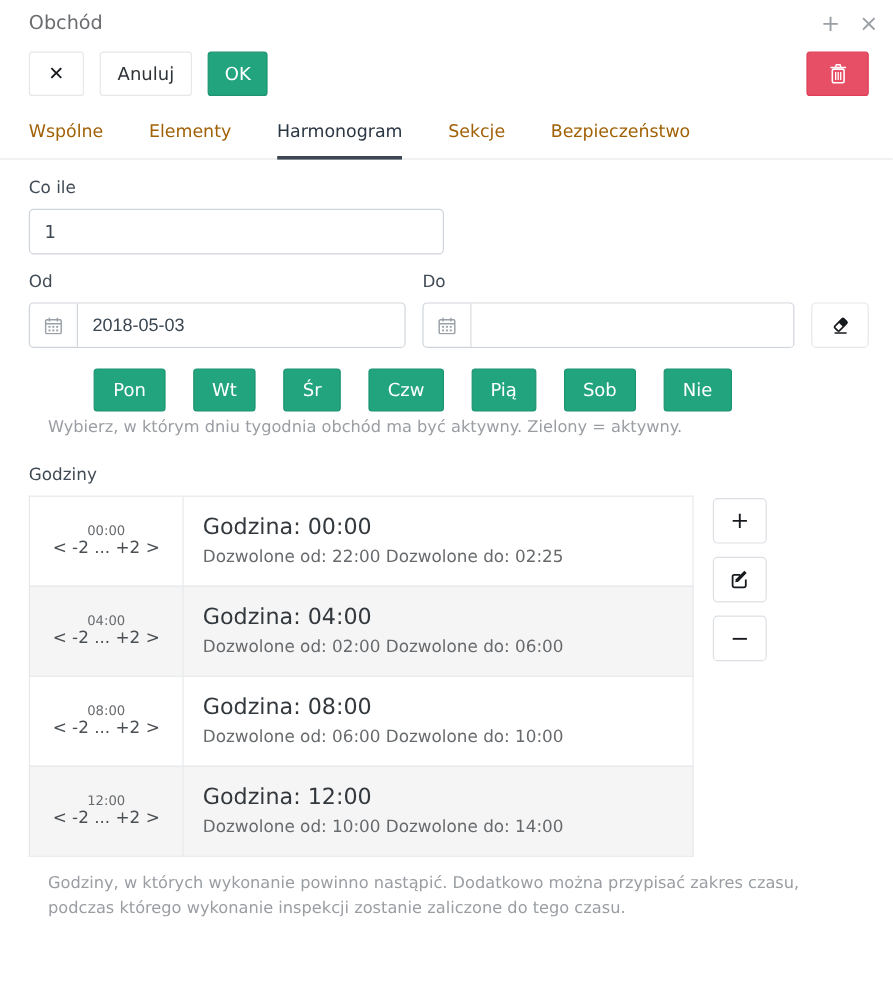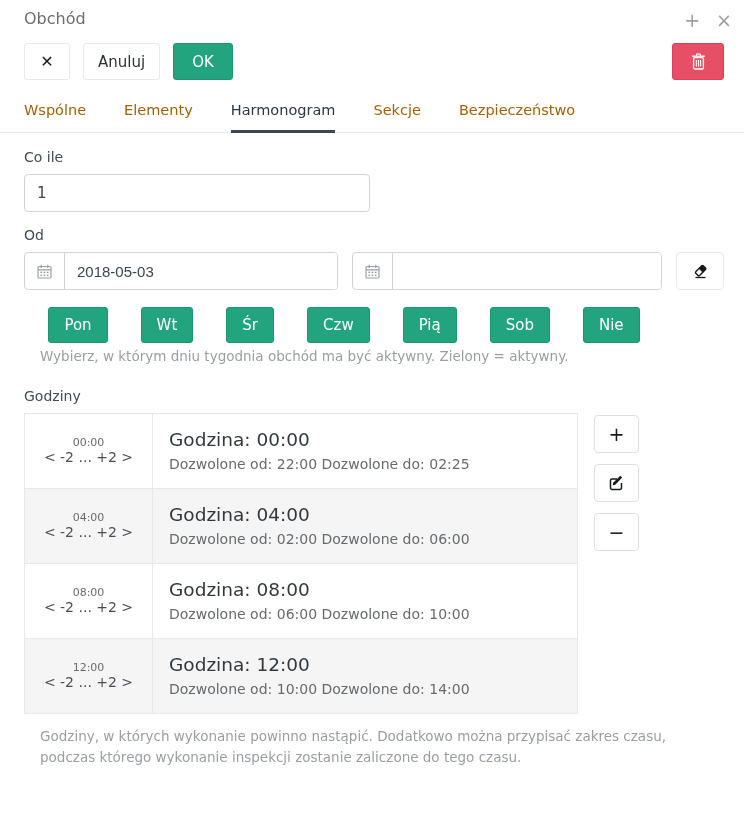--- a/index.html
+++ b/index.html
@@ -17,21 +17,21 @@
   .win-title{font-size:16px;color:#6a6c6f}
   .win-icons{display:flex;gap:16px;color:#9aa0a6;font-size:19px;line-height:1;padding-top:2px}
   .win-icons span{cursor:pointer}
 
   
   .toolbar{display:flex;align-items:center;gap:13px;padding:13px 20px 0 24px}
   .btn{display:inline-flex;align-items:center;justify-content:center;height:37px;border-radius:3px;
     font-family:inherit;font-size:15px;cursor:pointer;border:1px solid var(--border-light);
     background:#fff;color:#2e3338;padding:0 14px}
   .btn-x{width:46px;font-weight:700;font-size:16px;color:#14181c}
-  .btn-primary{background:var(--accent);border-color:var(--accent-border);color:#fff;width:60px}
+  .btn-primary{background:var(--accent);border-color:var(--accent-border);color:#fff;width:50px}
   .btn-danger{background:var(--danger);border-color:var(--danger-border);color:#fff;width:52px;margin-left:auto}
   .btn-danger svg{display:block}
 
   
   .form-header{display:flex;align-items:center;gap:15px;padding:14px 24px 0 18px;height:62px}
   .doc-icon{flex:0 0 auto}
   .form-title{font-size:16px;color:#3f4a55}
 
   
   .tabs{display:flex;gap:0;padding:22px 24px 0 24px;border-bottom:1px solid var(--border-light)}
@@ -50,21 +50,21 @@
   .input{width:100%;height:38px;border:1px solid var(--input-border);border-radius:4px;background:#fff;
     font-size:15px;color:#3a4651;padding:0 12px;font-family:inherit}
 
   .row-dates{display:flex;gap:14px;margin-top:15px;align-items:flex-end}
   .col-od{width:314px}.col-do{width:310px}
   .input-group{display:flex;height:38px;border:1px solid var(--input-border);border-radius:4px;background:#fff;overflow:hidden}
   .addon{width:40px;display:flex;align-items:center;justify-content:center;border-right:1px solid var(--input-border);color:#9aa0a6}
   .input-group input{flex:1;border:none;font-size:15px;color:#3a4651;padding:0 12px;font-family:Liberation Sans, sans-serif;min-width:0}
   .btn-eraser{width:48px;height:38px;border-radius:4px}
 
-  .days{display:flex;justify-content:center;gap:33px;margin-top:17px;padding-right:60px}
+  .days{display:flex;justify-content:center;gap:23px;margin-top:17px;padding-right:60px}
   .day-btn{height:36px;padding:0 15px;background:var(--accent);border:1px solid var(--accent-border);
     border-radius:3px;color:#fff;font-size:15px;font-family:inherit;cursor:pointer}
 
   .help{font-size:13.5px;color:var(--text-soft);margin:3px 0 0 16px;line-height:1.55}
 
   .hours-label{font-size:14px;color:#414b55;margin:21px 0 9px 0}
   .hours-wrap{display:flex;align-items:flex-start}
   table.hours{border-collapse:collapse;width:554px;border:1px solid var(--border-light)}
   table.hours td{border:1px solid var(--border-light);height:75px;vertical-align:middle}
   tr.alt td{background:#f5f5f6}
@@ -149,20 +149,21 @@
                   <rect x="3.4" y="10.6" width="1.7" height="1.5"></rect>
                   <rect x="6.6" y="10.6" width="1.7" height="1.5"></rect>
                   <rect x="9.8" y="10.6" width="1.7" height="1.5"></rect>
                 </g>
             </svg>
           </span>
           <input value="2018-05-03" style="">
         </div>
       </div>
       <div class="col-do">
+        <div class="field-label">Do</div>
         <div class="input-group">
           <span class="addon">
             <svg width="15" height="15" viewBox="0 0 15 15">
               <rect x="1" y="2.5" width="13" height="11.5" rx="1" fill="none" stroke="currentColor" stroke-width="1.2"></rect>
               <line x1="4.2" y1="0.8" x2="4.2" y2="4" stroke="currentColor" stroke-width="1.2"></line>
               <line x1="10.8" y1="0.8" x2="10.8" y2="4" stroke="currentColor" stroke-width="1.2"></line>
               <line x1="1" y1="5.8" x2="14" y2="5.8" stroke="currentColor" stroke-width="1.2"></line>
               <g fill="currentColor">
                   <rect x="3.4" y="7.6" width="1.7" height="1.5"></rect>
                   <rect x="6.6" y="7.6" width="1.7" height="1.5"></rect>

